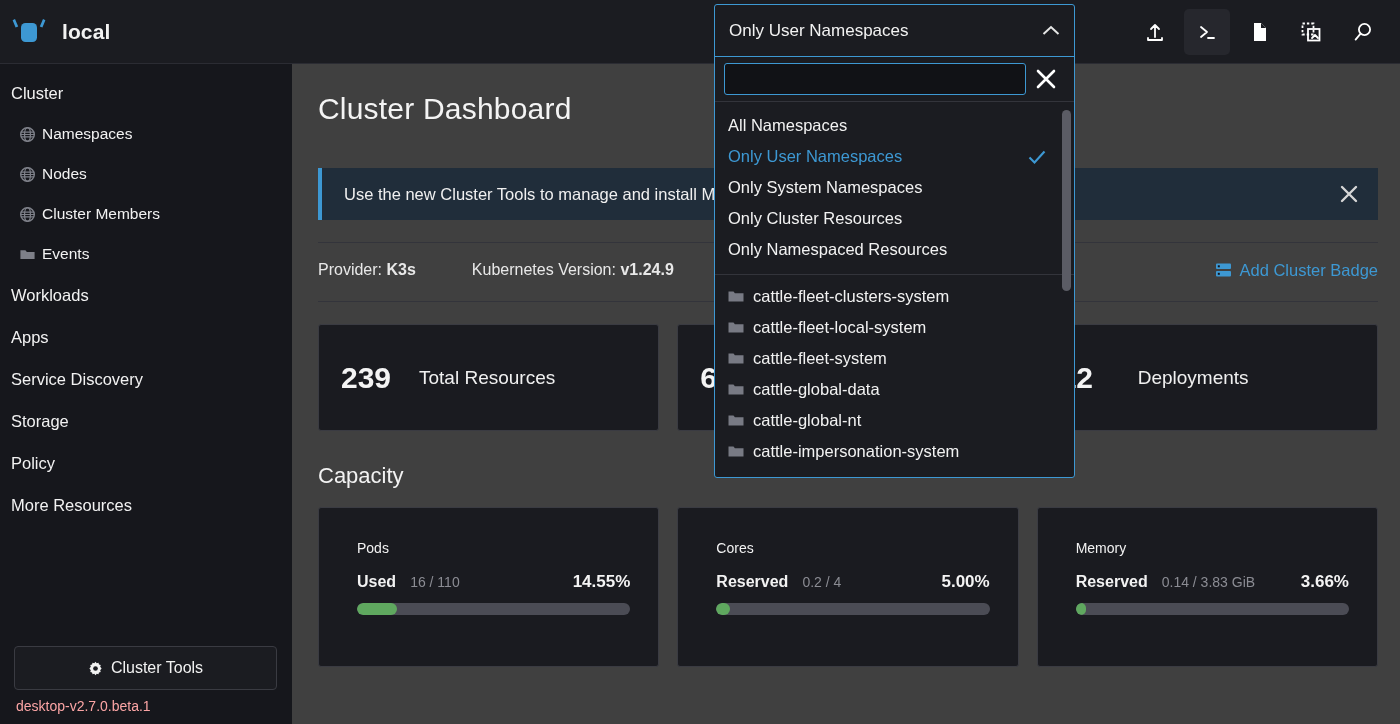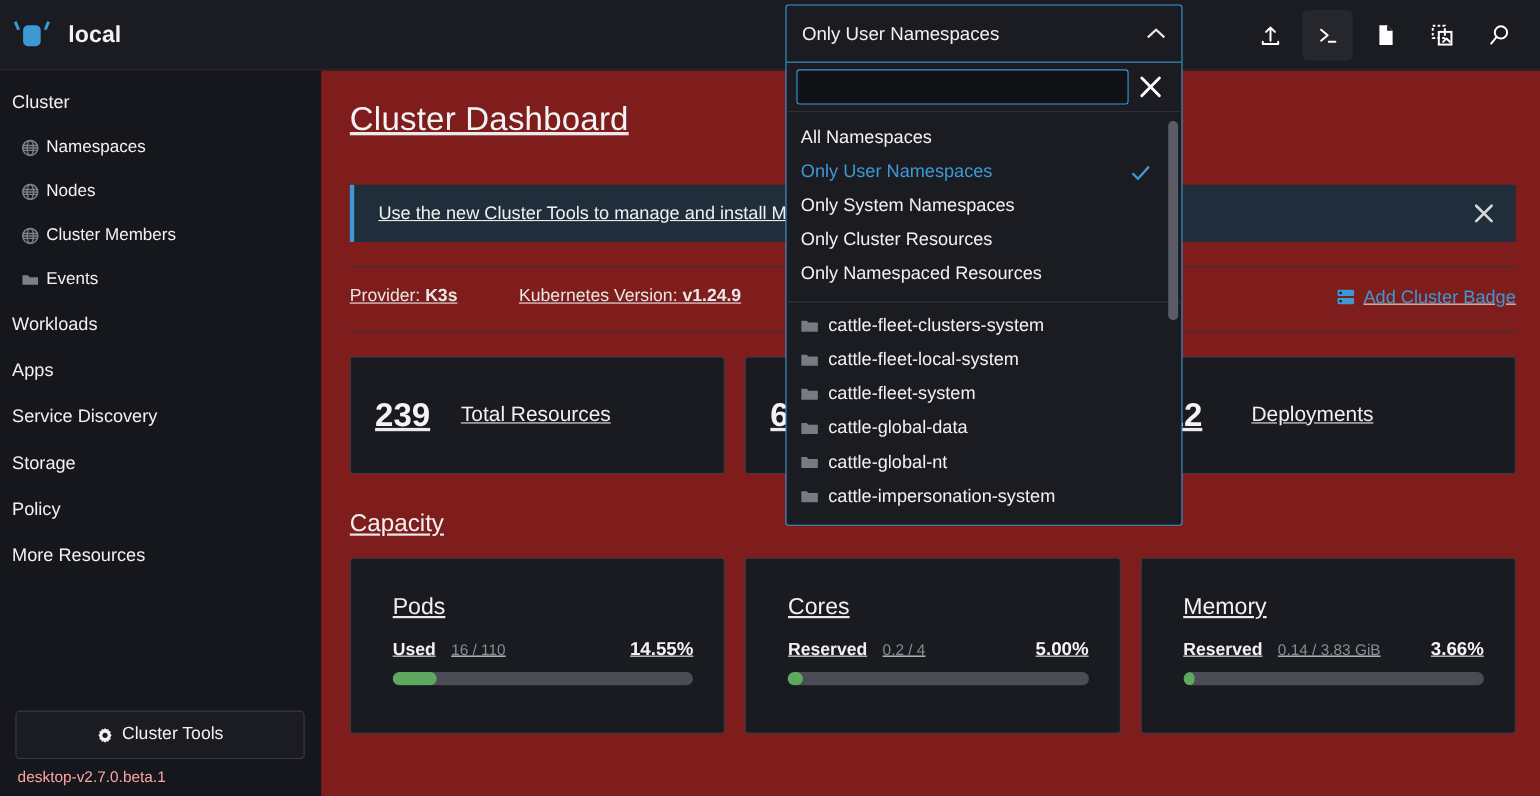--- a/index.html
+++ b/index.html
@@ -66,21 +66,21 @@
     background: #1b1c21;
     display: flex; align-items: center; justify-content: center;
     gap: 8px; cursor: pointer;
   }
   .tools-btn .label { font-size: 16px; color: #f2f2f2; }
   .version { font-size: 14px; color: #fca5a5; padding: 8px 2px 0 2px; }
 
   
   .main {
     position: absolute; top: 64px; left: 292px; width: 1108px; height: 660px;
-    background: #7f1d1d; padding: 28px 22px 0 26px; overflow: hidden; text-decoration: underline;
+    background: #404040; padding: 28px 22px 0 26px; overflow: hidden;
   }
   .page-title { font-size: 30px; font-weight: 400; color: #f4f4f4; letter-spacing: .2px; }
 
   .banner {
     position: relative;
     margin-top: 42px; height: 52px;
     background: #202d3a;
     border-left: 4px solid #3d98d3;
     display: flex; align-items: center;
     padding-left: 22px; padding-right: 16px;
@@ -117,21 +117,21 @@
 
   .section-title { font-size: 22px; color: #f2f2f2; margin-top: 32px; }
 
   .cap-cards { display: flex; gap: 18px; margin-top: 18px; }
   .cap-card {
     flex: 1 1 0; height: 160px;
     border: 1px solid #3a3b42; border-radius: 3px;
     background: #1a1b20;
     padding: 32px 28px 0 38px;
   }
-  .cap-card .t { font-size: 21px; color: #f2f2f2; }
+  .cap-card .t { font-size: 14px; color: #f2f2f2; }
   .cap-row { display: flex; align-items: baseline; margin-top: 16px; }
   .cap-row .k { font-size: 16px; font-weight: 700; color: #f2f2f2; }
   .cap-row .v { font-size: 14px; color: #8b8c93; margin-left: 14px; }
   .cap-row .sp { flex: 1 1 auto; }
   .cap-row .p { font-size: 17px; font-weight: 700; color: #f4f4f4; }
   .bar { margin-top: 11px; height: 12px; border-radius: 6px; background: #4b4c55; overflow: hidden; }
   .bar > i { display: block; height: 100%; border-radius: 6px; background: #5fa85f; }
 
   
   .ns-dd {

